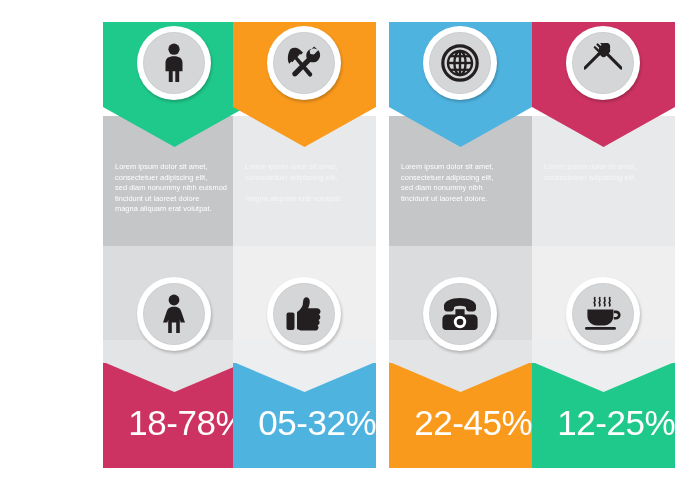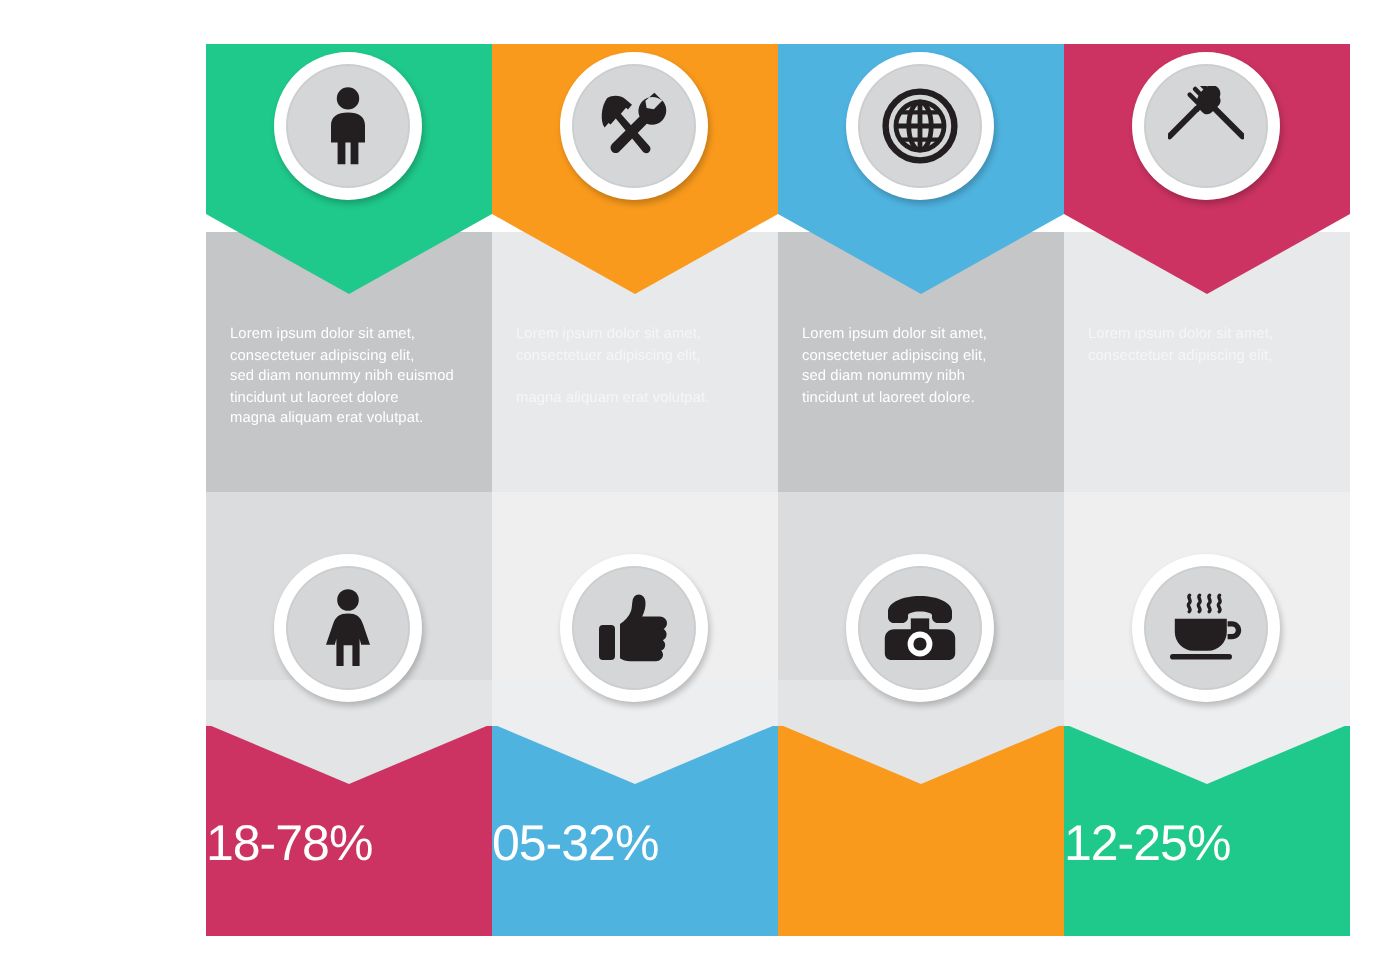--- a/index.html
+++ b/index.html
@@ -7,21 +7,21 @@
     width:700px;height:490px;
     background:#ffffff;
     font-family:"Liberation Sans", sans-serif;
     overflow:hidden;
     position:relative;
   }
   #stage{position:absolute;left:0;top:0;width:564px;height:490px;}
 
   .col{position:absolute;top:0;height:490px;width:143px;}
   .col-0{left:103px;}
-  .col-1{left:246px;}
+  .col-1{left:233px;}
   .col-2{left:389px;}
   .col-3{left:532px;}
 
   
   .grayTop{position:absolute;left:0;width:143px;top:116px;height:130px;}
   .grayBot{position:absolute;left:0;width:143px;top:246px;height:148px;}
 
   
   .topChev{
     position:absolute;left:0;top:22px;width:143px;height:125px;
@@ -64,23 +64,23 @@
     line-height:10.6px;
     letter-spacing:0.05px;
     white-space:pre-line;
   }
   .lorem-dark{color:#ffffff;}
   .lorem-light{color:#f6f6f7;}
 
   
   .pct{
     position:absolute;left:0;width:143px;top:405px;
-    text-align:left;
+    text-align:right;
     color:#ffffff;
-    font-size:25px;
+    font-size:35px;
     line-height:35px;
     letter-spacing:-0.5px;
     font-weight:400;
   }
 </style>
 </head>
 <body>
 
 <div id="stage">
     <div class="col col-0">
@@ -169,20 +169,21 @@
         <div class="inner">
           <svg width="42" height="36" viewBox="0 0 42 36" fill="#231F20">
       <path d="M21 2.0C12.2 2.0 5.0 5.4 5.0 9.6v3.0c0 1.6 1.3 2.9 2.9 2.9h4.2c1.6 0 2.9-1.3 2.9-2.9v-1.0c0-1.0 2.4-1.9 6.0-1.9s6.0 0.9 6.0 1.9v1.0c0 1.6 1.3 2.9 2.9 2.9h4.2c1.6 0 2.9-1.3 2.9-2.9v-3.0C37.0 5.4 29.8 2.0 21 2.0z"></path>
       <rect x="16.4" y="13.2" width="9.2" height="6.4"></rect>
       <path d="M8.0 18.6h26c2.6 0 4.6 2.0 4.6 4.5v7.6c0 1.8-1.5 3.3-3.4 3.3H6.8c-1.9 0-3.4-1.5-3.4-3.3v-7.6c0-2.5 2.0-4.5 4.6-4.5z"></path>
       <circle cx="21" cy="26.0" r="6.2" fill="#ffffff"></circle>
       <circle cx="21" cy="26.0" r="3.3" fill="#231F20"></circle>
     </svg>
         </div>
       </div>
+      <div class="pct">22-45%</div>
     </div>
     <div class="col col-3">
       <div class="grayTop" style="background: rgb(232, 233, 234);"></div>
       <div class="grayBot" style="background: rgb(239, 239, 240);"></div>
       <div class="topChev" style="background: rgb(204, 51, 98);"></div>
       <div class="botColor" style="background: rgb(31, 201, 139);"></div>
       <div class="botChevGray" style="background: rgb(237, 238, 239);"></div>
       <div class="badge badge-top">
         <div class="inner">
           <svg width="38" height="40" viewBox="0 0 38 40" fill="#231F20">

